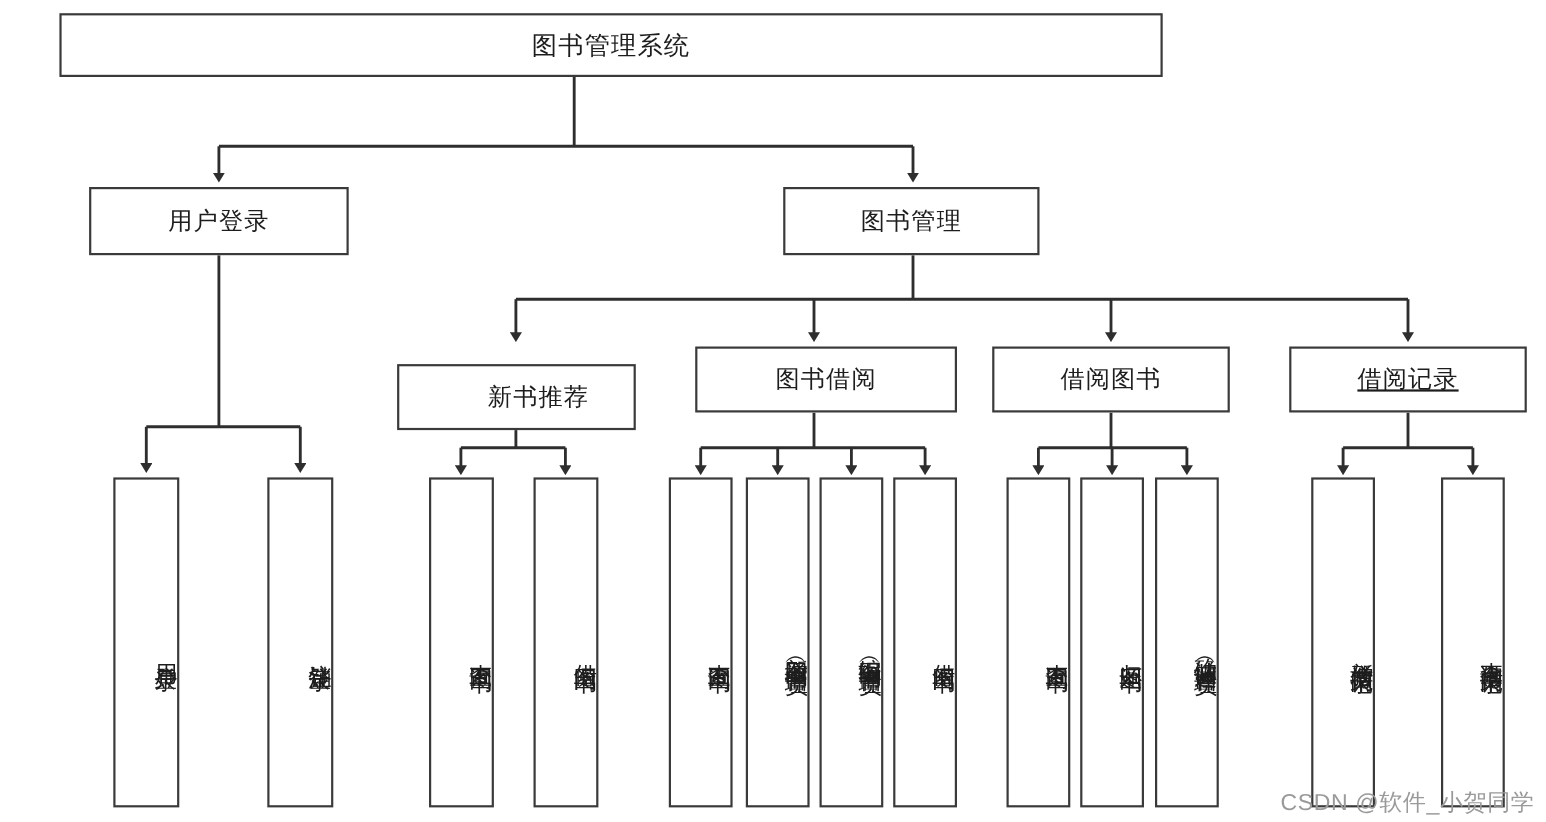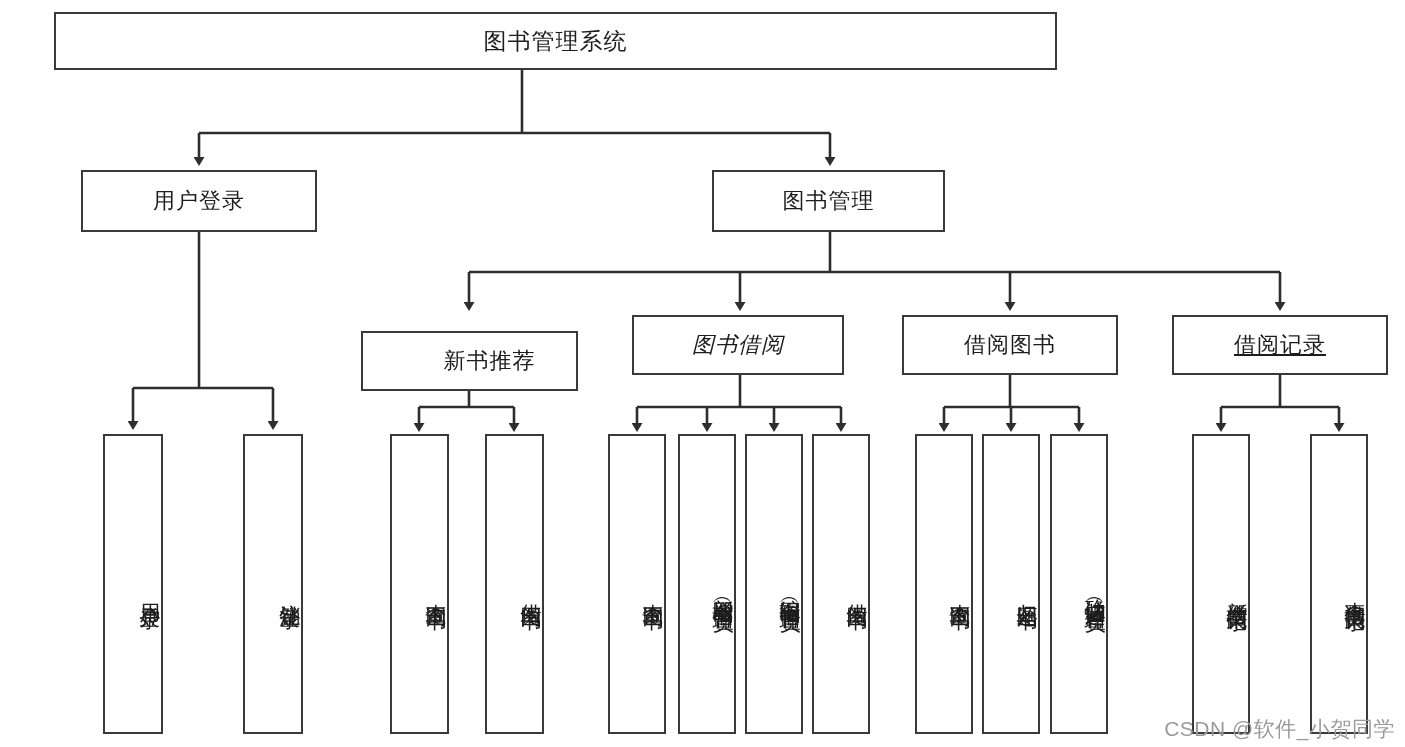--- a/index.html
+++ b/index.html
@@ -130,21 +130,21 @@
   <div class="node h" style="left:81px;top:170px;width:236px;height:62px;">
     <span class="lbl">用户登录</span>
   </div>
   <div class="node h" style="left:712px;top:170px;width:233px;height:62px;">
     <span class="lbl">图书管理</span>
   </div>
 
   <div class="node h" style="left:361px;top:331px;width:217px;height:60px;padding-left:40px;">
     <span class="lbl">新书推荐</span>
   </div>
-  <div class="node h" style="left:632px;top:315px;width:212px;height:60px;font-style:italic;">
+  <div class="node h" style="left:632px;top:315px;width:238px;height:60px;">
     <span class="lbl">图书借阅</span>
   </div>
   <div class="node h" style="left:902px;top:315px;width:216px;height:60px;">
     <span class="lbl">借阅图书</span>
   </div>
   <div class="node h" style="left:1172px;top:315px;width:216px;height:60px;text-decoration:underline;">
     <span class="lbl">借阅记录</span>
   </div>
 
   <div class="node v" style="left:103px;top:434px;width:60px;height:300px;">

